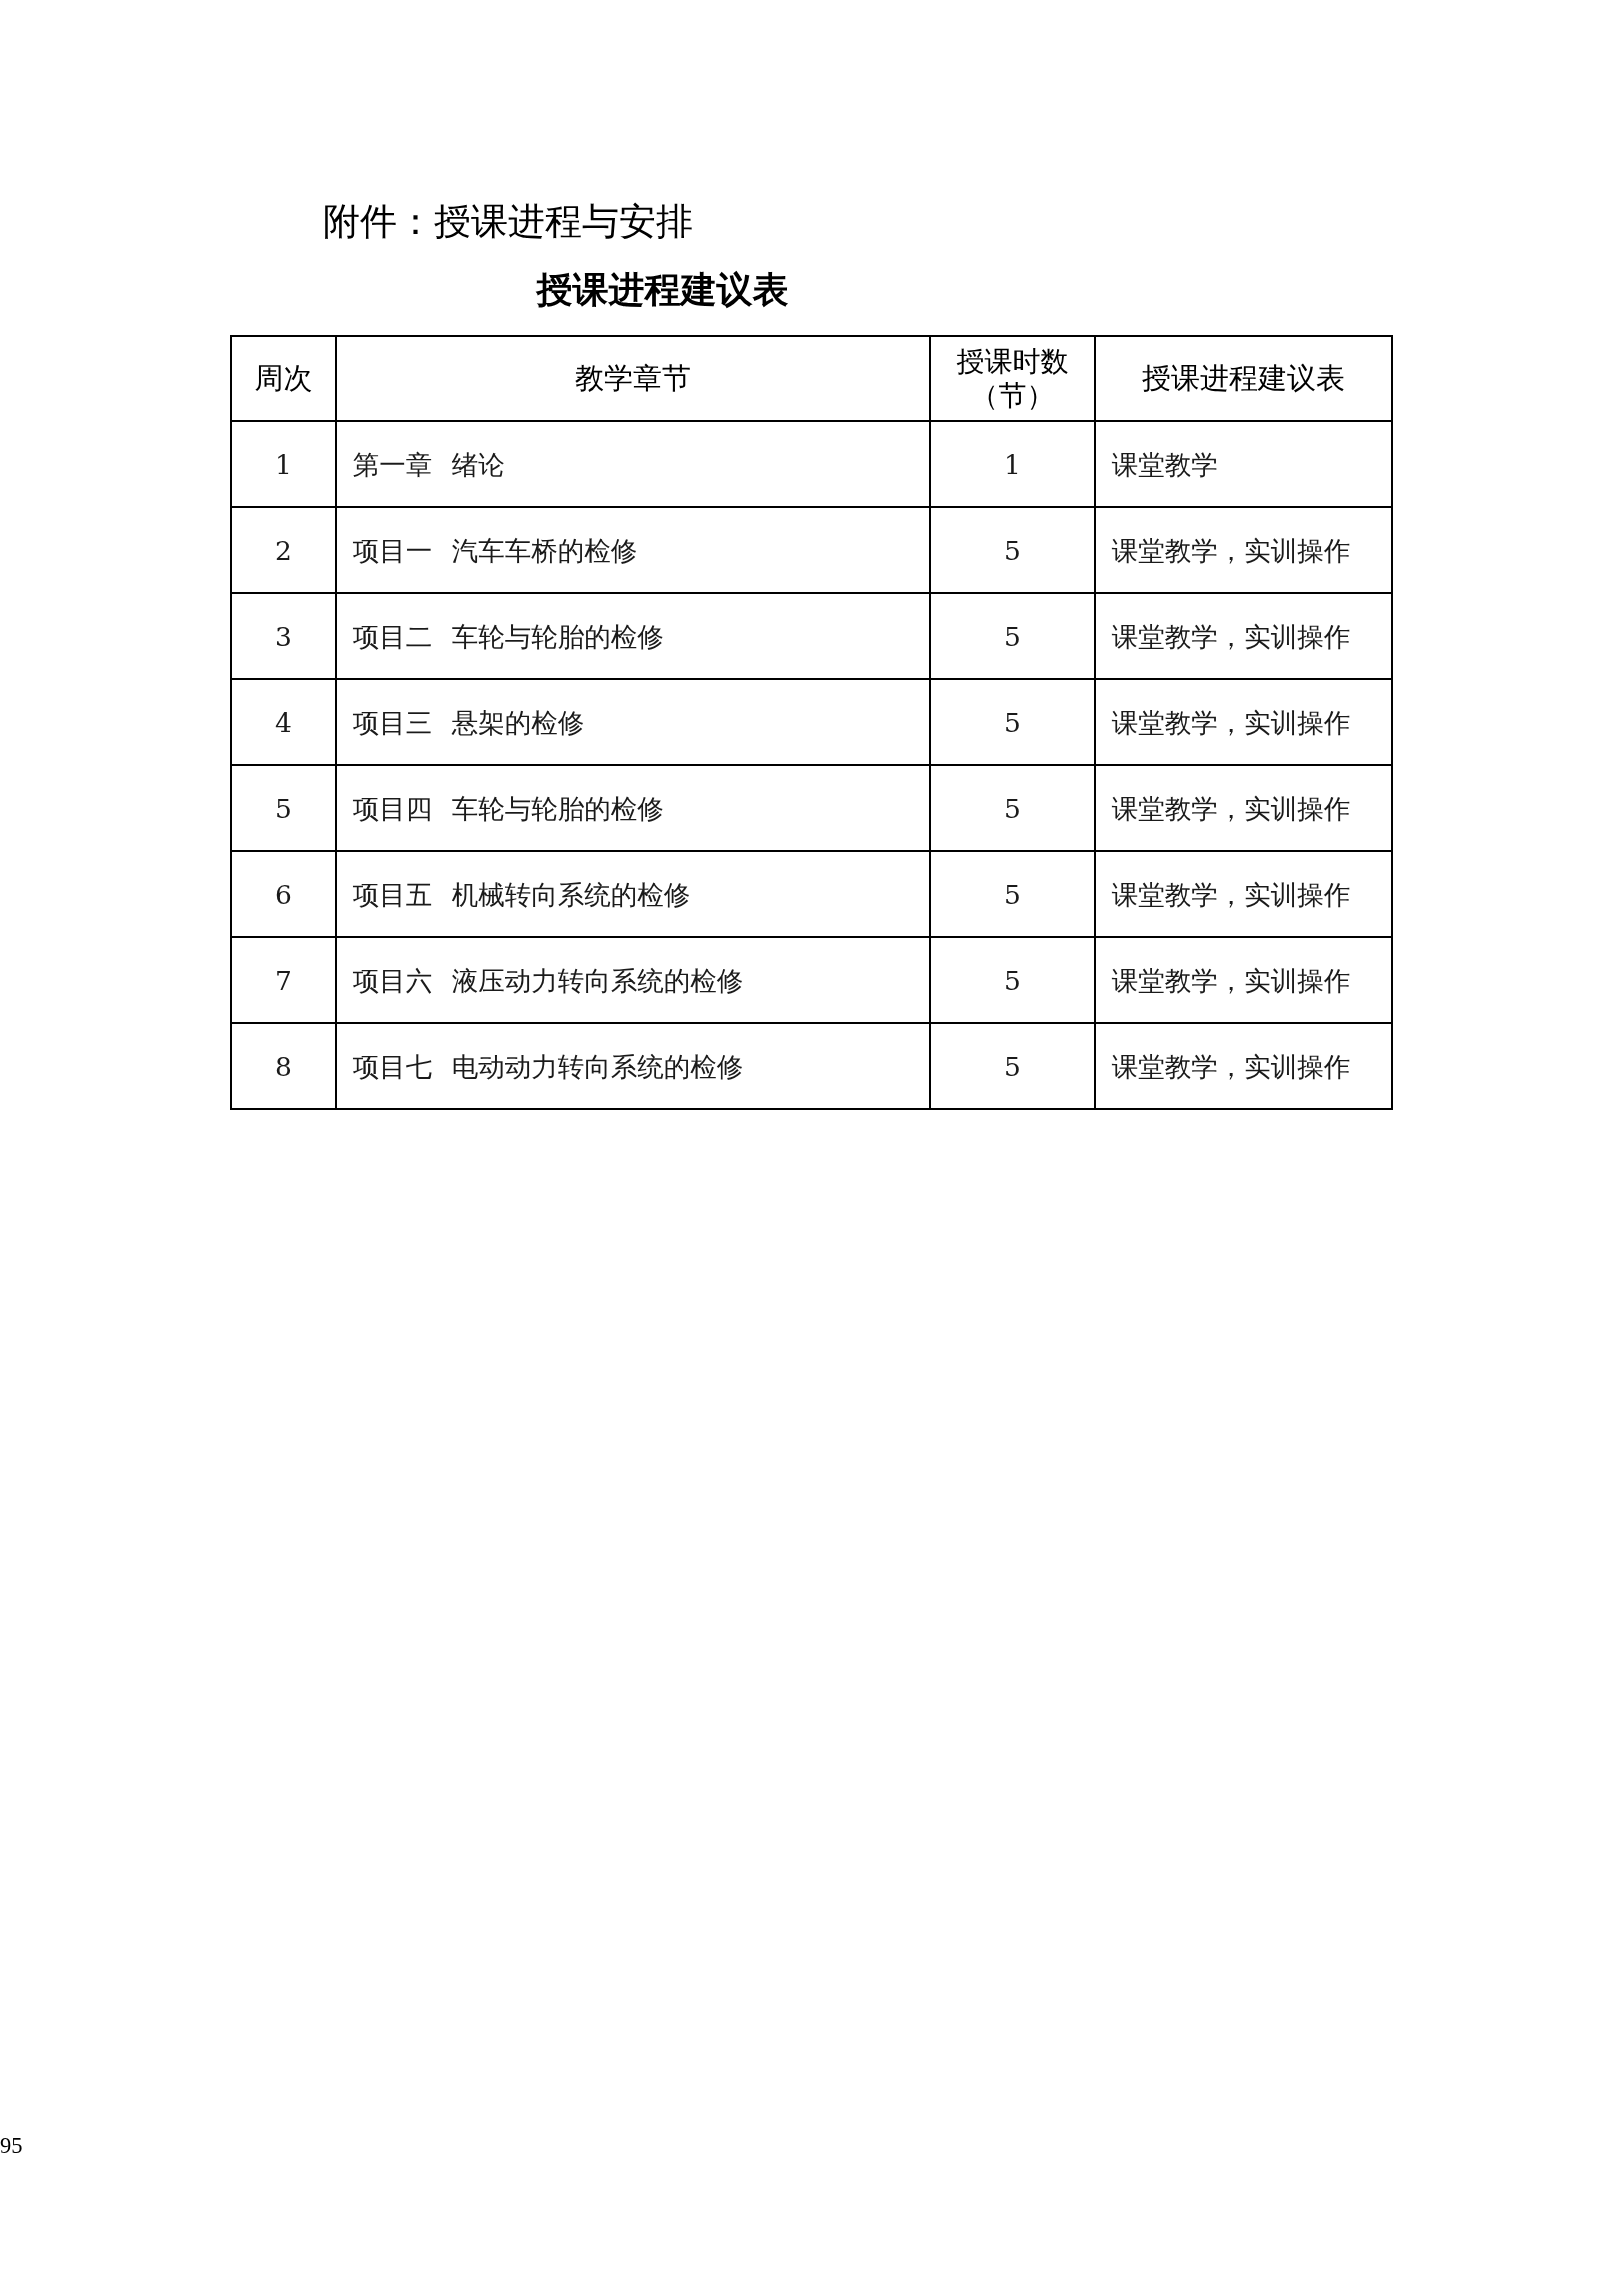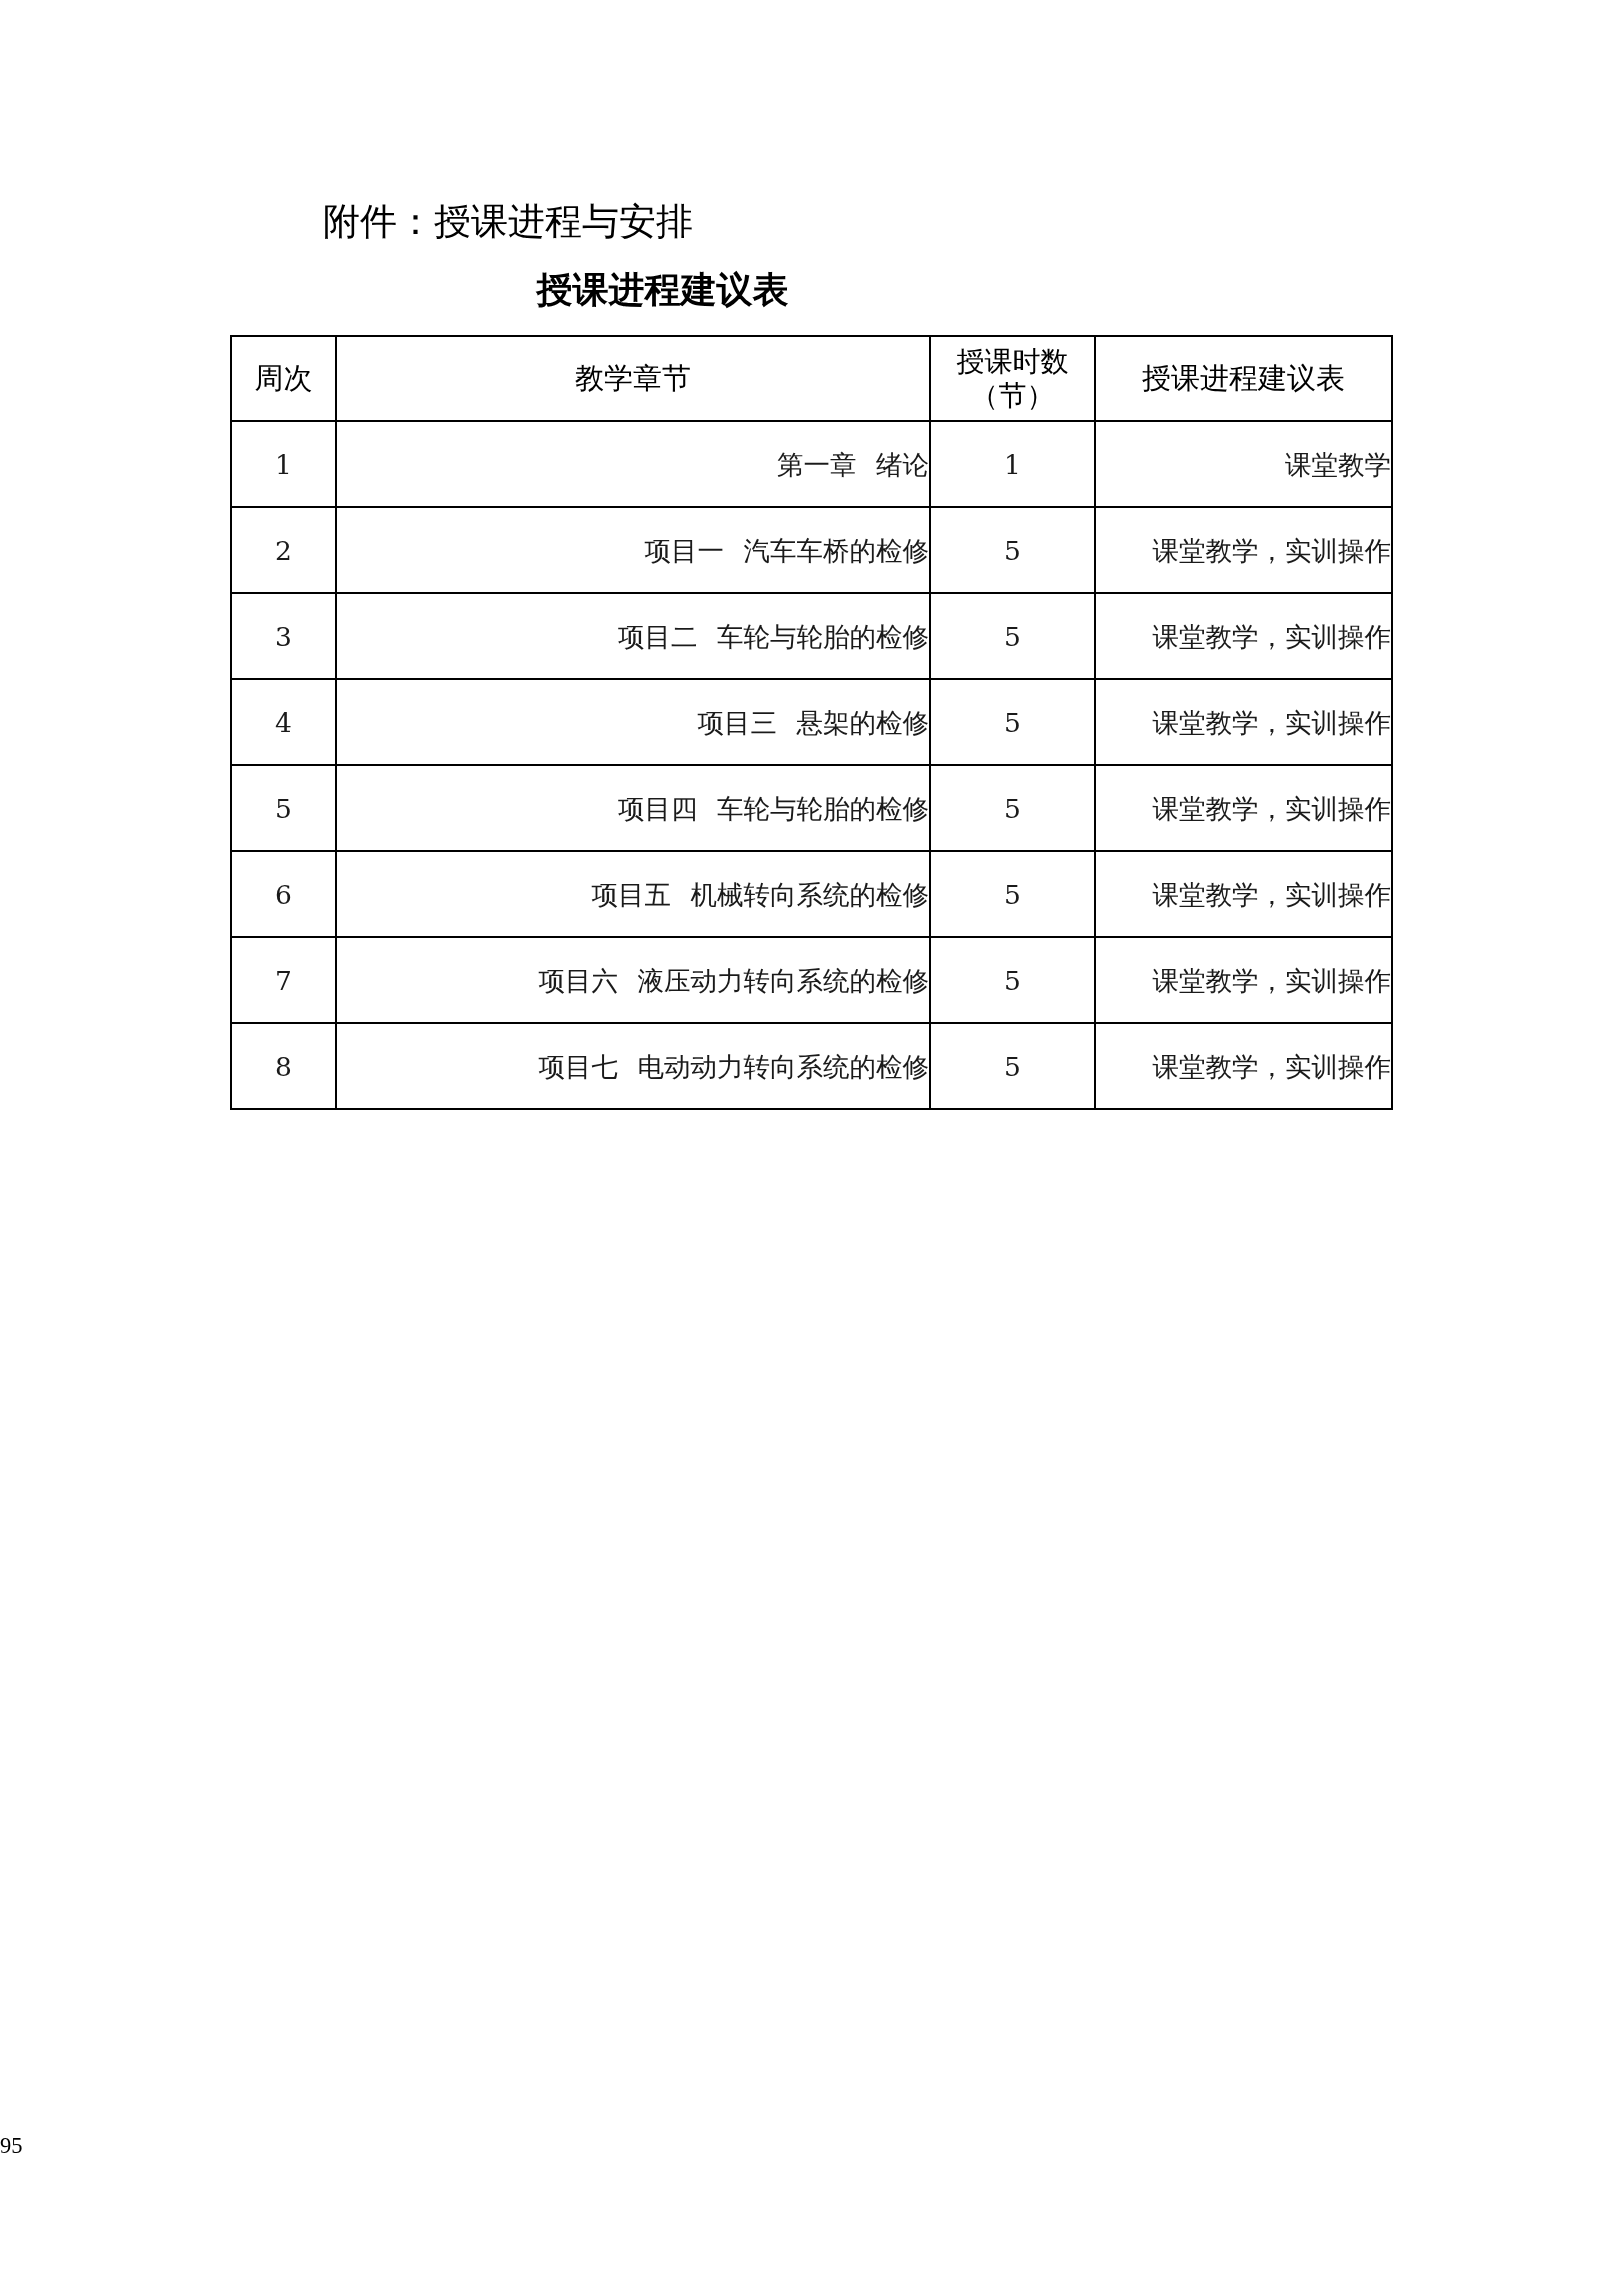--- a/index.html
+++ b/index.html
@@ -72,21 +72,21 @@
     font-size: 28px;
     line-height: 34px;
   }
   .schedule-table td {
     font-family: "DejaVu Serif", "Liberation Serif", serif;
     font-size: 26.5px;
     line-height: 31px;
     color: #1a1a1a;
   }
   .schedule-table td.center { text-align: center; }
-  .schedule-table td.left { text-align: right; padding-left: 15.7px; }
+  .schedule-table td.left { text-align: left; padding-left: 15.7px; }
   .gap { display: inline-block; width: 19.6px; }
   .page-number {
     position: absolute;
     left: 0;
     width: 1621px;
     top: 2133px;
     text-align: left;
     font-family: "Liberation Serif", "DejaVu Serif", serif;
     font-size: 22.5px;
     line-height: 25.5px;

